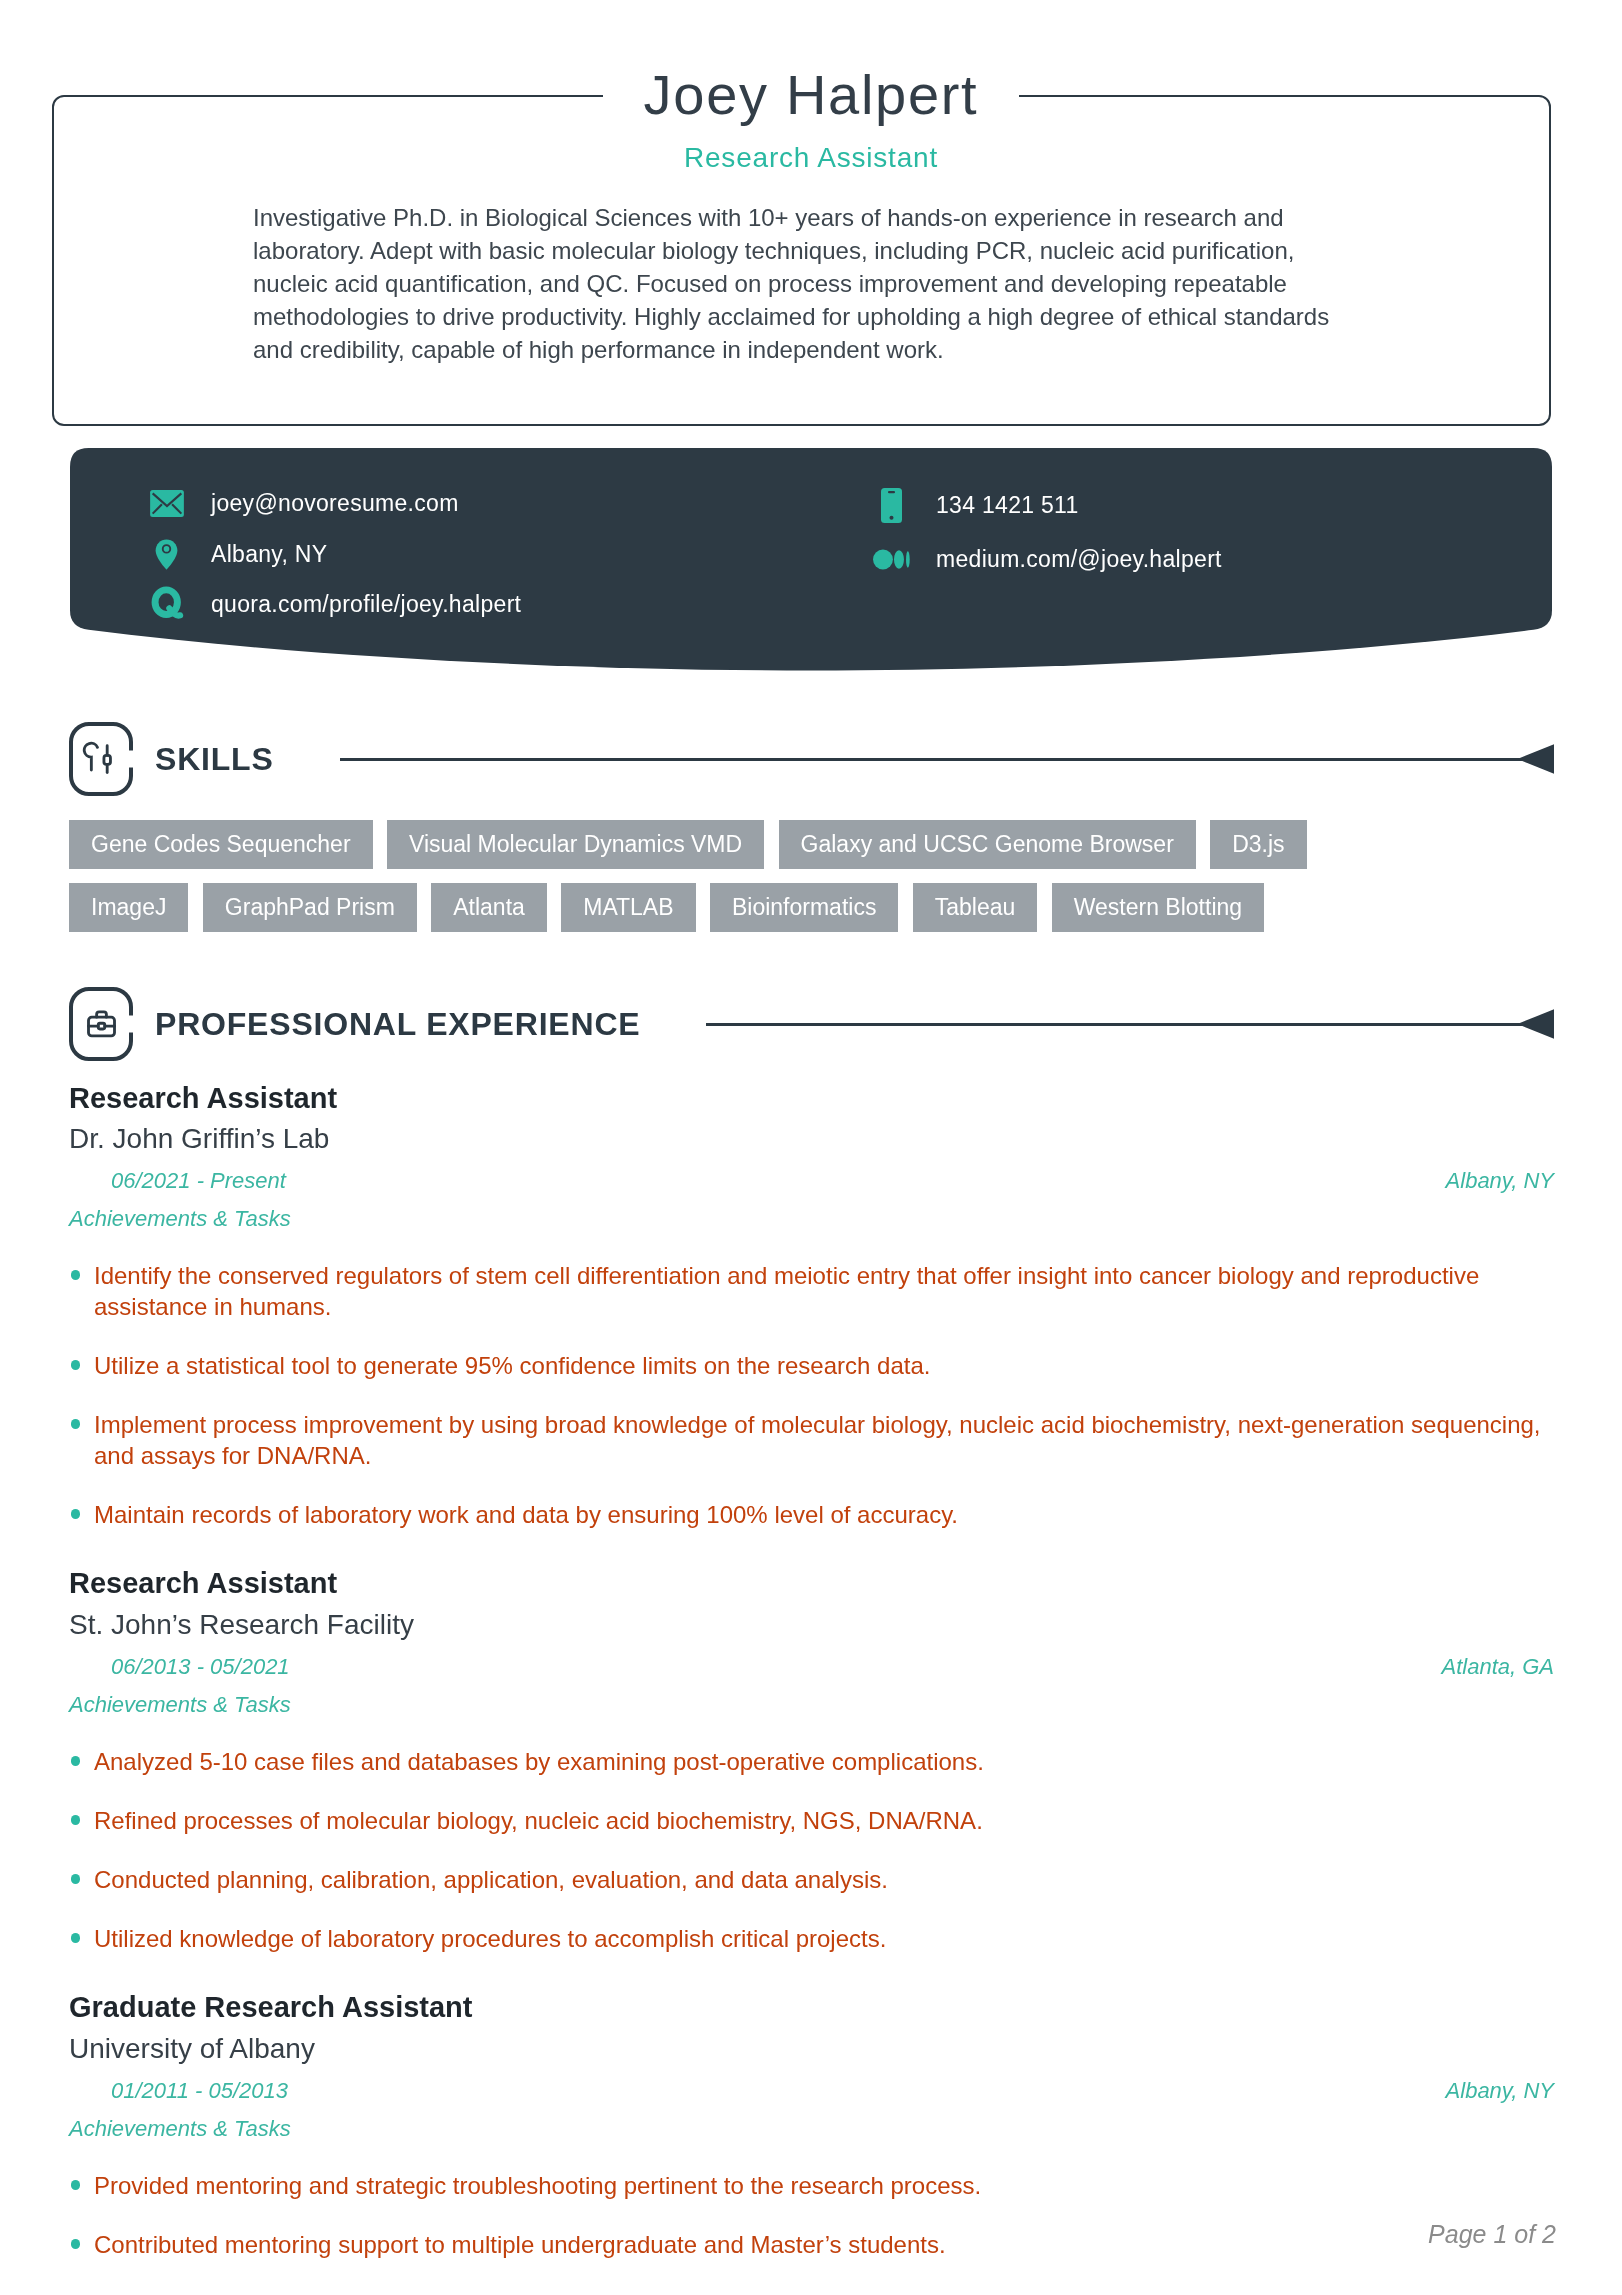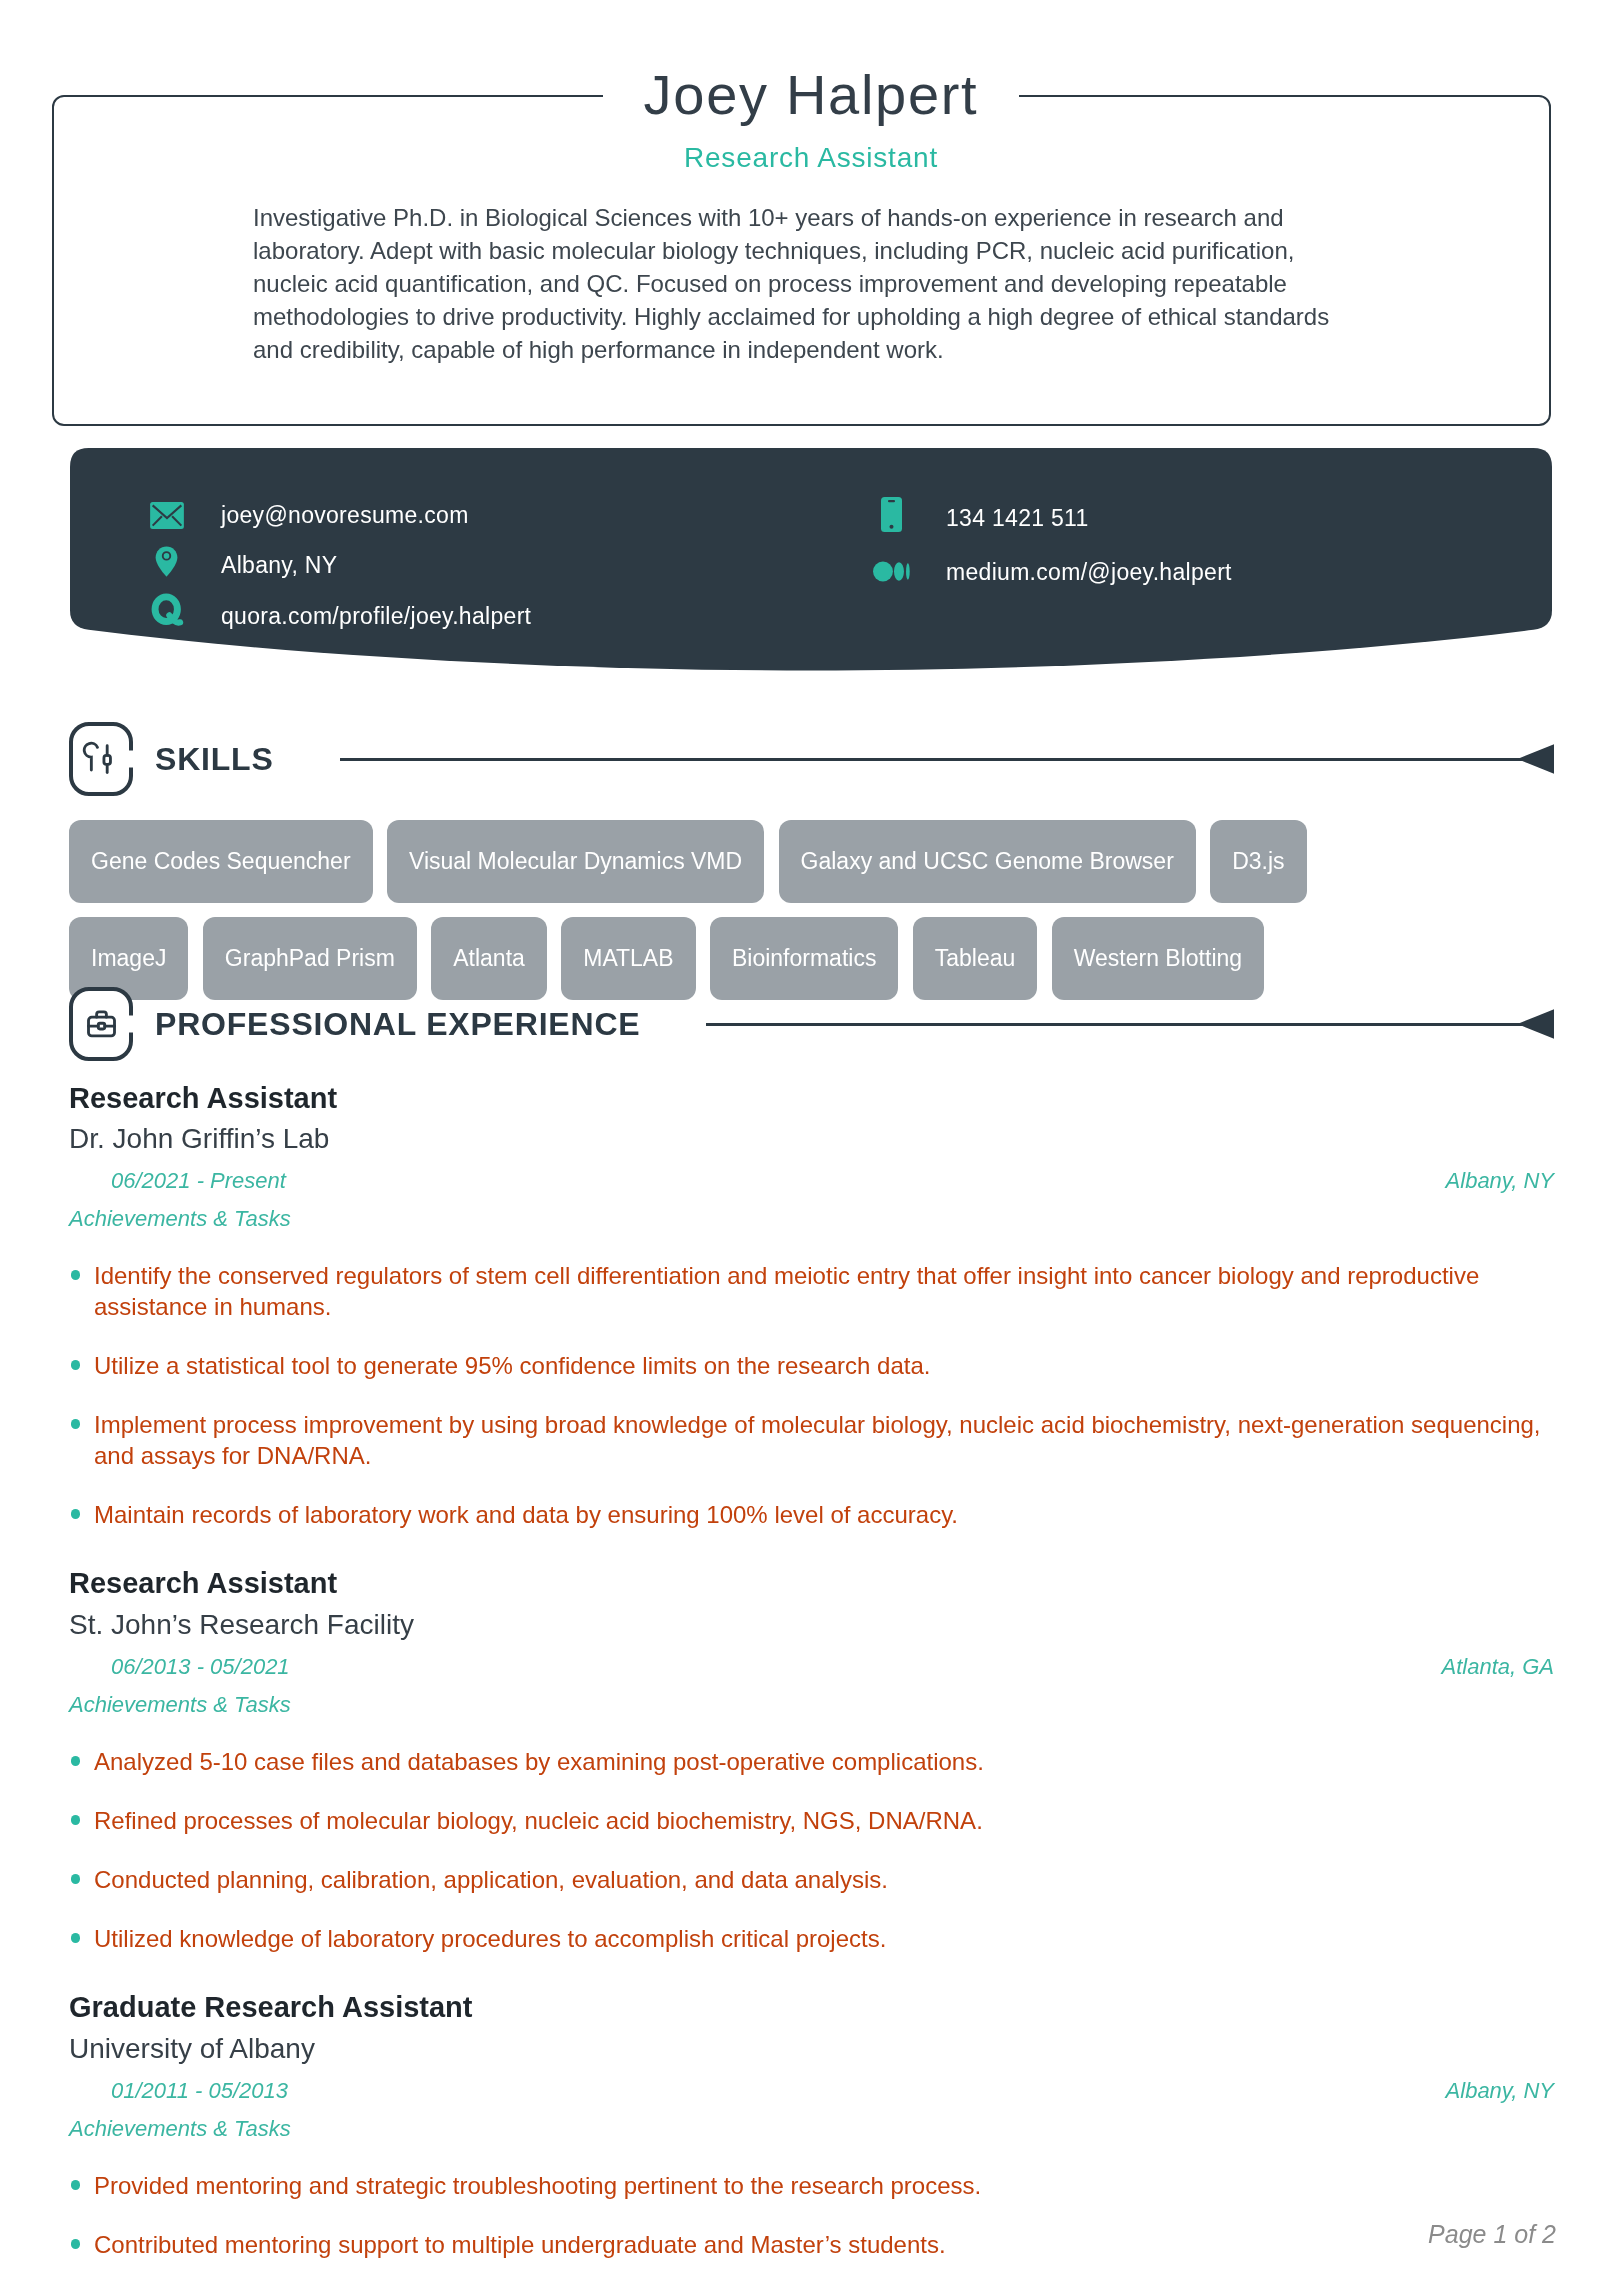--- a/index.html
+++ b/index.html
@@ -30,21 +30,21 @@
 
   
   .contact-bg { position:absolute; left:70px; top:448px; width:1482px; height:225px; z-index:1; }
   .contact {
     position:absolute; left:70px; top:448px; width:1482px; height:182px; z-index:3;
     display:flex; padding:30px 0 0 78px; color:#ffffff;
   }
   .contact-col { display:flex; flex-direction:column; }
   .contact-col.left { width:725px; }
   .contact-col.right { flex:1; }
-  .citem { display:flex; align-items:flex-end; height:54px; gap:36px; cursor:pointer; }
+  .citem { display:flex; align-items:center; height:54px; gap:26px; cursor:pointer; }
   .cicon { width:37px; display:flex; justify-content:center; align-items:center; flex:none; }
   .ctext { font-size:23px; font-weight:400; letter-spacing:0.3px; }
 
   
   .section { position:absolute; left:69px; width:1485px; }
   .section.skills-sec { top:720px; }
   .section.exp-sec { top:985px; }
   .sec-head { display:flex; align-items:center; height:78px; }
   .icon-box {
     position:relative; width:64px; height:74px; flex:none;
@@ -66,21 +66,21 @@
   .sec-line::after {
     content:""; position:absolute; right:0; top:2.5px; width:39px; height:32px;
     background:#2c3943; clip-path:polygon(100% 4%, 100% 96%, 6% 50%);
   }
 
   
   .tag-row { display:flex; gap:14.4px; margin-top:22px; }
   .tag-row + .tag-row { margin-top:13.5px; }
   .tag {
     background:#9aa1a7; color:#ffffff; font-size:23px; font-weight:400;
-    padding:28px 22px; border-radius:12px; white-space:nowrap;
+    padding:11px 22px; border-radius:0; white-space:nowrap;
   }
 
   
   .job { margin-top:18.6px; }
   .job + .job { margin-top:37px; }
   .job-title { font-size:29px; font-weight:700; color:#1f262c; }
   .job-company { font-size:28px; font-weight:400; color:#363f47; margin-top:8.4px; }
   .job-meta {
     display:flex; justify-content:space-between; margin-top:13.5px;
     font-size:22px; font-style:italic; color:#3bb6a2;margin-left:42px;

